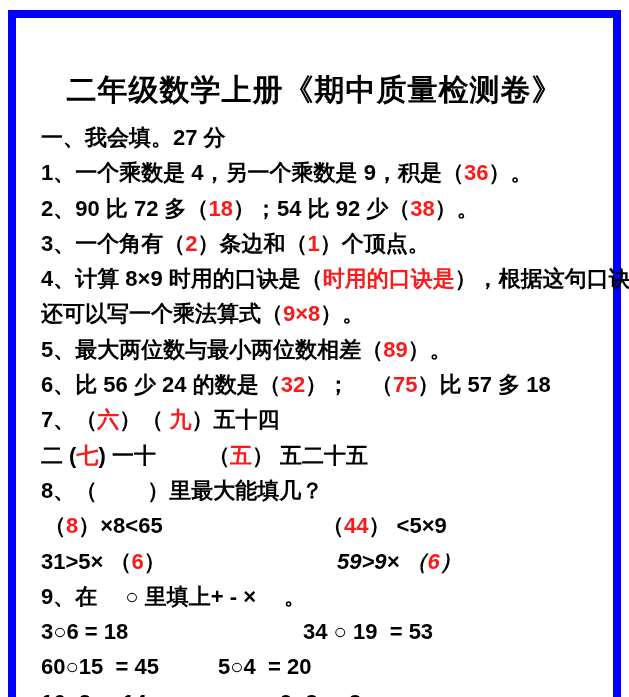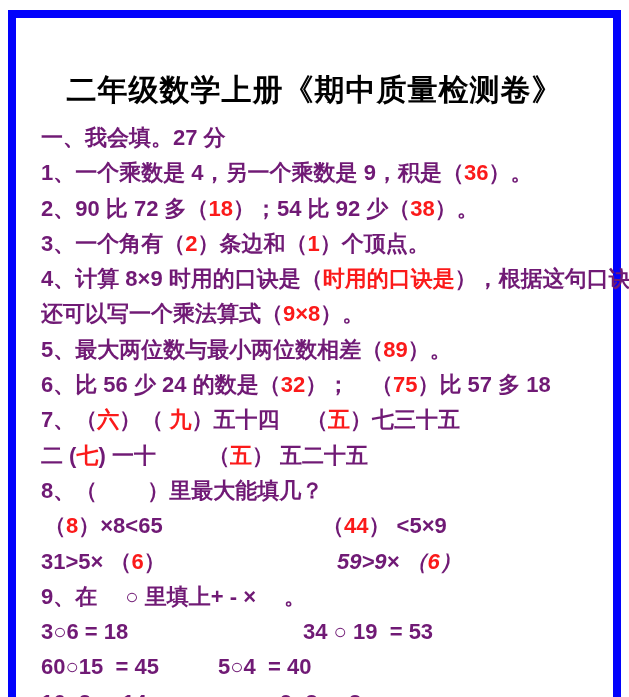--- a/index.html
+++ b/index.html
@@ -19,21 +19,21 @@
     letter-spacing:1px;white-space:nowrap;
   }
   .lines{
     position:absolute;top:103px;left:25px;right:6px;
     font-size:22px;font-weight:bold;color:#161616;
   }
   .line{position:relative;height:35.3px;line-height:33px;white-space:pre;}
   .part1{display:inline-block;white-space:pre;}
   .part2{position:absolute;top:0;white-space:pre;}
   .red{color:var(--red,#fb1a1a);}
-  .blk{color:#701a75;}
+  .blk{color:#000000;}
   
   .l8  .part2{left:330px;}
   .l9  .part2{left:265px;}
   .l10 .part2{left:167px;}
   .l12 .part2{left:281px;}
   .l13 .part2{left:296px;font-style:italic;}
   .l15 .part2{left:262px;}
   .l16 .part2{left:177px;}
   .l17 .part2{left:239px;}
   .l12 .part1{padding-left:3px;}
@@ -46,24 +46,24 @@
     <h1 class="title">二年级数学上册《期中质量检测卷》</h1>
     <div class="lines">
         <div class="line l1"><span class="part1"><span class="blk">一、我会填。27 分</span></span></div>
         <div class="line l2"><span class="part1"><span class="blk">1、一个乘数是 4，另一个乘数是 9，积是（</span><span class="red">36</span><span class="blk">）。</span></span></div>
         <div class="line l3"><span class="part1"><span class="blk">2、90 比 72 多（</span><span class="red">18</span><span class="blk">）；54 比 92 少（</span><span class="red">38</span><span class="blk">）。</span></span></div>
         <div class="line l4"><span class="part1"><span class="blk">3、一个角有（</span><span class="red">2</span><span class="blk">）条边和（</span><span class="red">1</span><span class="blk">）个顶点。</span></span></div>
         <div class="line l5"><span class="part1"><span class="blk">4、计算 8×9 时用的口诀是（</span><span class="red">时用的口诀是</span><span class="blk">），根据这句口诀</span></span></div>
         <div class="line l6"><span class="part1"><span class="blk">还可以写一个乘法算式（</span><span class="red">9×8</span><span class="blk">）。</span></span></div>
         <div class="line l7"><span class="part1"><span class="blk">5、最大两位数与最小两位数相差（</span><span class="red">89</span><span class="blk">）。</span></span></div>
         <div class="line l8"><span class="part1"><span class="blk">6、比 56 少 24 的数是（</span><span class="red">32</span><span class="blk">）；</span></span><span class="part2"><span class="blk">（</span><span class="red">75</span><span class="blk">）比 57 多 18</span></span></div>
-        <div class="line l9"><span class="part1"><span class="blk">7、（</span><span class="red">六</span><span class="blk">）（ </span><span class="red">九</span><span class="blk">）五十四</span></span><span class="part2"><span class="blk">（</span><span class="red">五</span><span class="blk">）七三十五</span></span></div>
+        <div class="line l9"><span class="part1"><span class="blk">7、（</span><span class="red">六</span><span class="blk">）（ </span><span class="red">九</span><span class="blk">）五十四</span></span></div>
         <div class="line l10"><span class="part1"><span class="blk">二 (</span><span class="red">七</span><span class="blk">) 一十</span></span><span class="part2"><span class="blk">（</span><span class="red">五</span><span class="blk">） 五二十五</span></span></div>
         <div class="line l11"><span class="part1"><span class="blk">8、（　　 ）里最大能填几？</span></span></div>
         <div class="line l12"><span class="part1"><span class="blk">（</span><span class="red">8</span><span class="blk">）×8&lt;65</span></span><span class="part2"><span class="blk">（</span><span class="red">44</span><span class="blk">） &lt;5×9</span></span></div>
         <div class="line l13"><span class="part1"><span class="blk">31&gt;5× （</span><span class="red">6</span><span class="blk">）</span></span><span class="part2"><span class="blk">59&gt;9× （</span><span class="red">6</span><span class="blk">）</span></span></div>
         <div class="line l14"><span class="part1"><span class="blk">9、在　 ○ 里填上+ - ×　 。</span></span></div>
         <div class="line l15"><span class="part1"><span class="blk">3○6 = 18</span></span><span class="part2"><span class="blk">34 ○ 19  = 53</span></span></div>
-        <div class="line l16"><span class="part1"><span class="blk">60○15  = 45</span></span><span class="part2"><span class="blk">5○4  = 40</span></span></div>
+        <div class="line l16"><span class="part1"><span class="blk">60○15  = 45</span></span><span class="part2"><span class="blk">5○4  = 20</span></span></div>
         <div class="line l17"><span class="part1"><span class="blk">16○2  = 14</span></span><span class="part2"><span class="blk">9○3  = 3</span></span></div>
       </div>
   </div>
 </div>
 
 </body></html>

